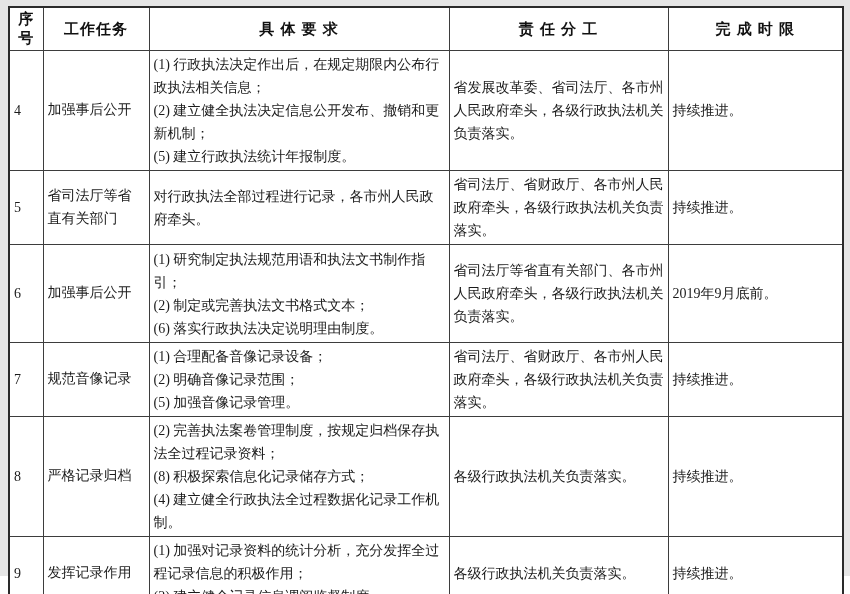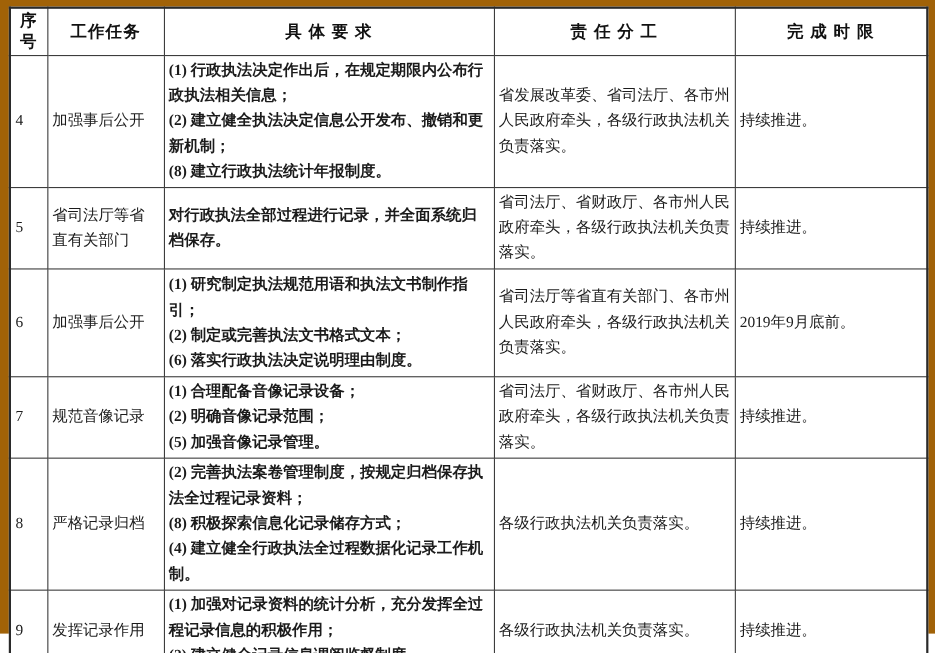--- a/index.html
+++ b/index.html
@@ -8,21 +8,21 @@
     background: #ffffff;
     width: 850px;
     height: 594px;
     overflow: hidden;
   }
   .page {
     box-sizing: border-box;
     width: 850px;
     height: 576px;
     padding: 6px 8px 10px 8px;
-    background: #a16207;
+    background: #e5e5e5;
     font-family: "Liberation Serif", serif;
     color: #1b1b1b;
   }
   table.work-table {
     border-collapse: collapse;
     table-layout: fixed;
     width: 834px;
     border: 2px solid #2a2a2a;
     border-bottom-width: 3px;
     background: #ffffff;
@@ -49,24 +49,24 @@
     padding: 2px 4px;
     text-align: left;
   }
   td.c-no {
     text-align: center;
     padding: 2px 1px;
   }
   td.c-task {
     text-align: center;
     padding: 2px 2px;
+    font-family: Liberation Mono, monospace;
   }
   td.c-req div {
     text-align: left;
-    font-weight: bold;
   }
   
   tbody tr:nth-child(1) { height: 120px; }
   tbody tr:nth-child(2) { height: 70px;  }
   tbody tr:nth-child(3) { height: 98px;  }
   tbody tr:nth-child(4) { height: 68px;  }
   tbody tr:nth-child(5) { height: 118px; }
   tbody tr:nth-child(6) { height: 64px;  }
 </style>
 </head>
@@ -90,30 +90,30 @@
         <th>完 成 时 限</th>
       </tr>
     </thead>
     <tbody>
         <tr>
     <td class="c-no">4</td>
     <td class="c-task">加强事后公开</td>
     <td class="c-req">
             <div>(1) 行政执法决定作出后，在规定期限内公布行政执法相关信息；</div>
             <div>(2) 建立健全执法决定信息公开发布、撤销和更新机制；</div>
-            <div>(8) 建立行政执法统计年报制度。</div>
+            <div>(5) 建立行政执法统计年报制度。</div>
           </td>
     <td class="c-resp">省发展改革委、省司法厅、各市州人民政府牵头，各级行政执法机关负责落实。</td>
     <td class="c-deadline">持续推进。</td>
   </tr>
         <tr>
     <td class="c-no">5</td>
     <td class="c-task">省司法厅等省直有关部门</td>
     <td class="c-req">
-            <div>对行政执法全部过程进行记录，并全面系统归档保存。</div>
+            <div>对行政执法全部过程进行记录，各市州人民政府牵头。</div>
           </td>
     <td class="c-resp">省司法厅、省财政厅、各市州人民政府牵头，各级行政执法机关负责落实。</td>
     <td class="c-deadline">持续推进。</td>
   </tr>
         <tr>
     <td class="c-no">6</td>
     <td class="c-task">加强事后公开</td>
     <td class="c-req">
             <div>(1) 研究制定执法规范用语和执法文书制作指引；</div>
             <div>(2) 制定或完善执法文书格式文本；</div>

